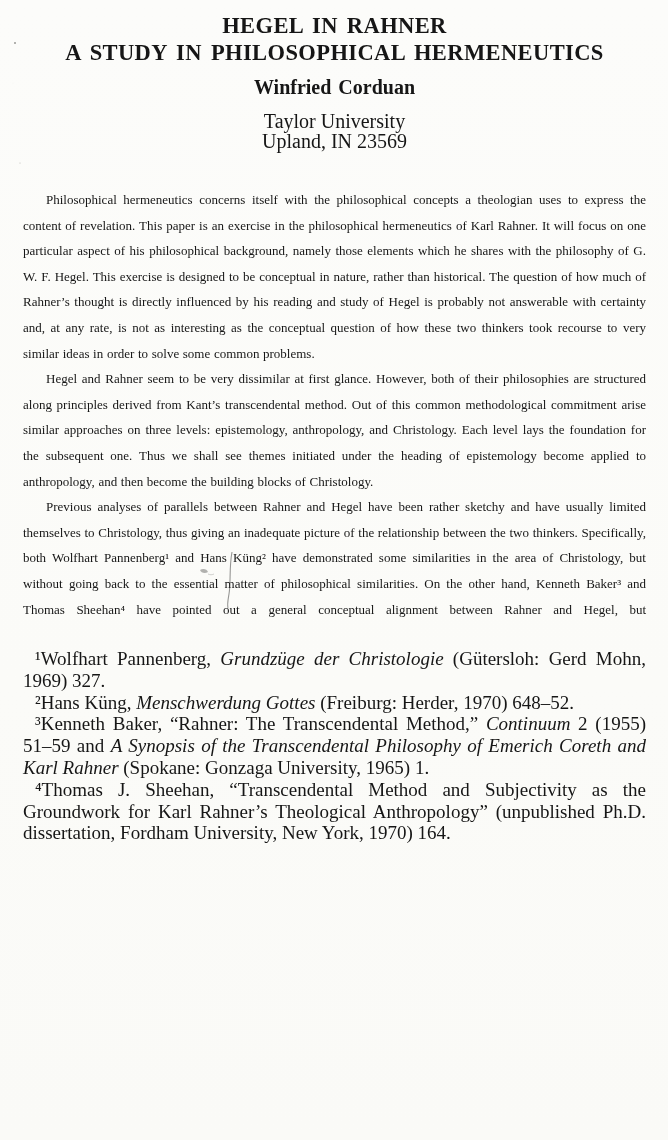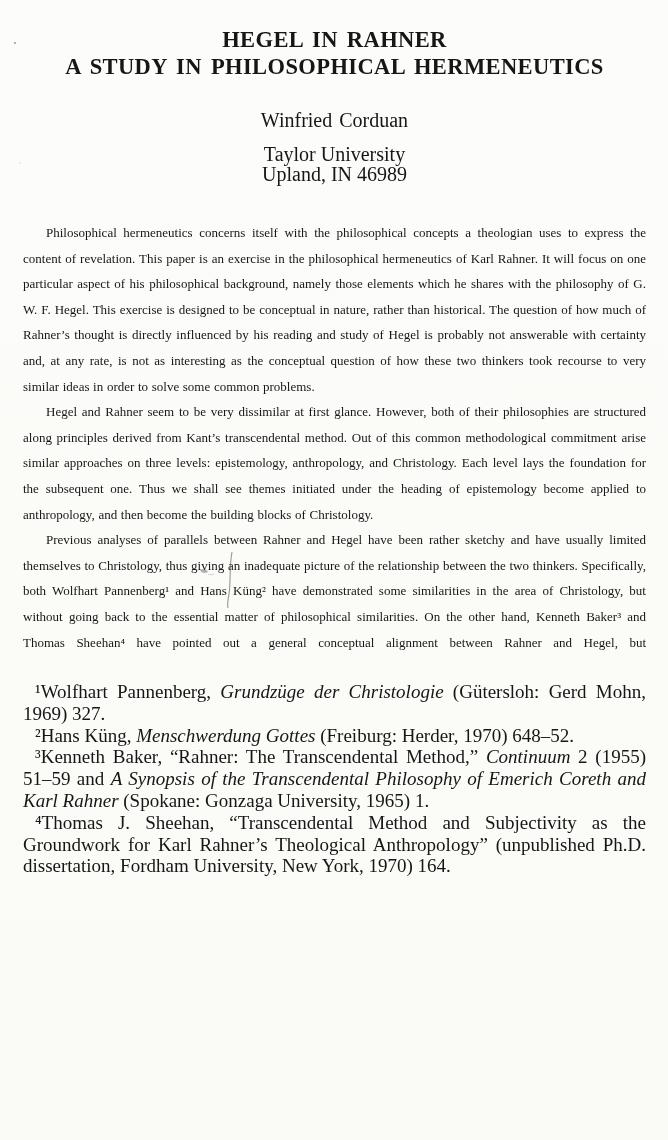--- a/index.html
+++ b/index.html
@@ -13,38 +13,39 @@
     background: #e9e9e7;
     font-family: "Liberation Serif", "DejaVu Serif", serif;
   }
   .page {
     position: relative;
     width: 668px;
     height: 1140px;
     margin: 0;
     background: linear-gradient(180deg, var(--page-bg) 0%, #fbfbf8 60%, #fafaf7 100%);
     color: var(--ink);
-    padding: 26px 22px 0 23px;
+    padding: 12px 22px 0 23px;
     overflow: hidden;
   }
   
   .title {
     text-align: center;
     font-weight: bold;
     font-size: 22.5px;
     line-height: 27px;
     letter-spacing: 0.4px;
     word-spacing: 3px;
   }
   .author {
     text-align: center;
     font-size: 20px;
     line-height: 24px;
-    margin-top: 28px;
+    margin-top: 9px;
     word-spacing: 2px;
+    font-weight: bold;
   }
   .affiliation {
     text-align: center;
     font-size: 20px;
     line-height: 20px;
     margin-top: 12px;
   }
   
   .body-text {
     margin-top: 36px;
@@ -96,21 +97,21 @@
 <div class="page">
 
   <header>
     <div class="title">
       <div>HEGEL IN RAHNER</div>
       <div>A STUDY IN PHILOSOPHICAL HERMENEUTICS</div>
     </div>
     <div class="author">Winfried Corduan</div>
     <div class="affiliation">
       <div>Taylor University</div>
-      <div>Upland, IN 46989</div>
+      <div>Upland, IN 23569</div>
     </div>
   </header>
 
   <main class="body-text">
     <p>Philosophical hermeneutics concerns itself with the philosophical concepts a theologian uses to express the content of revelation. This paper is an exercise in the philosophical hermeneutics of Karl Rahner. It will focus on one particular aspect of his philosophical background, namely those elements which he shares with the philosophy of G. W. F. Hegel. This exercise is designed to be conceptual in nature, rather than historical. The question of how much of Rahner’s thought is directly influenced by his reading and study of Hegel is probably not answerable with certainty and, at any rate, is not as interesting as the conceptual question of how these two thinkers took recourse to very similar ideas in order to solve some common problems.</p>
     <p>Hegel and Rahner seem to be very dissimilar at first glance. However, both of their philosophies are structured along principles derived from Kant’s transcendental method. Out of this common methodological commitment arise similar approaches on three levels: epistemology, anthropology, and Christology. Each level lays the foundation for the subsequent one. Thus we shall see themes initiated under the heading of epistemology become applied to anthropology, and then become the building blocks of Christology.</p>
     <p class="force-justify">Previous analyses of parallels between Rahner and Hegel have been rather sketchy and have usually limited themselves to Christology, thus giving an inadequate picture of the relationship between the two thinkers. Specifically, both Wolfhart Pannenberg¹ and Hans Küng² have demonstrated some similarities in the area of Christology, but without going back to the essential matter of philosophical similarities. On the other hand, Kenneth Baker³ and Thomas Sheehan⁴ have pointed out a general conceptual alignment between Rahner and Hegel, but</p>
   </main>
 
   <footer class="footnotes">

